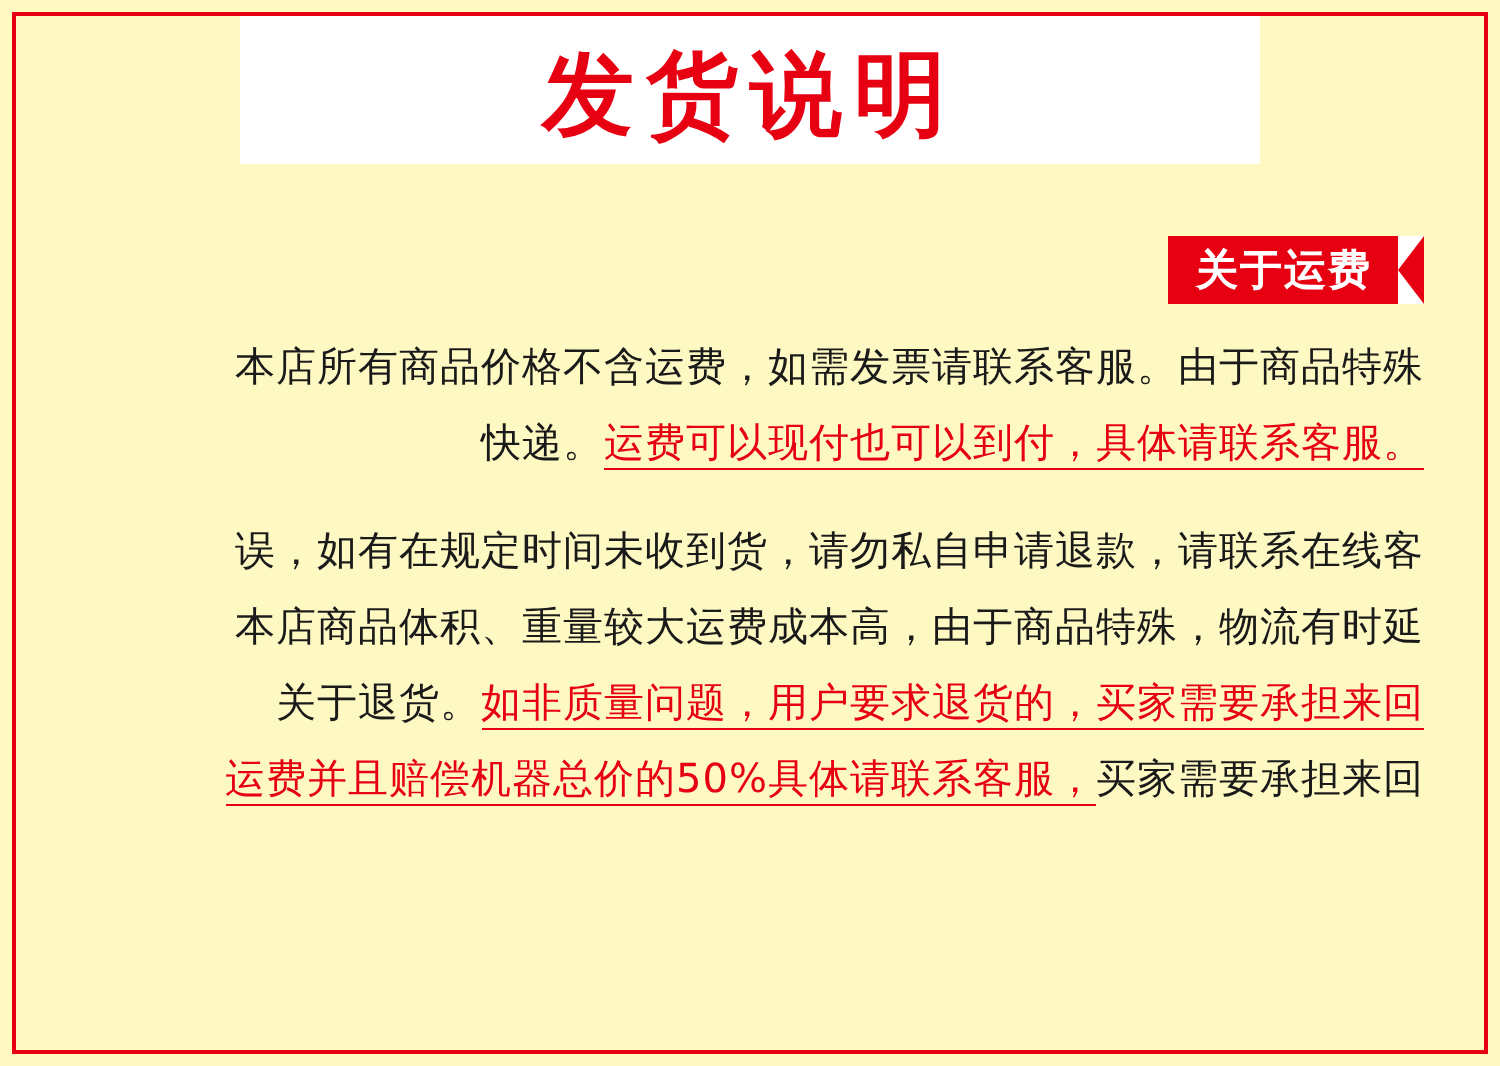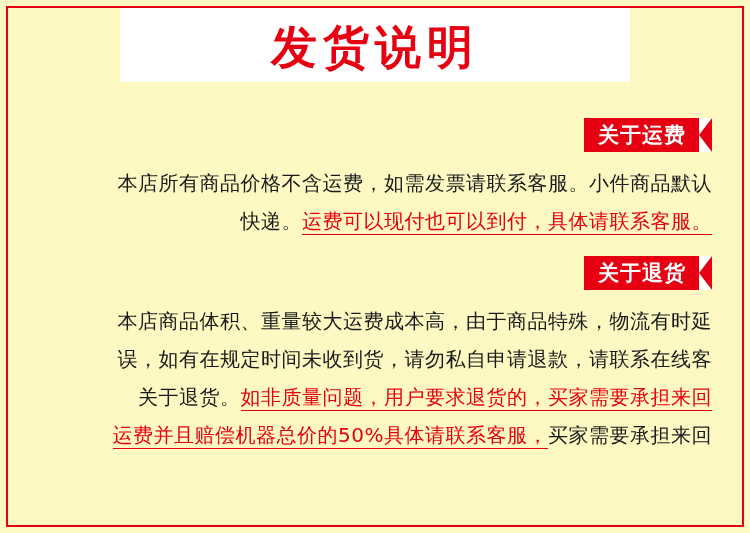--- a/index.html
+++ b/index.html
@@ -117,36 +117,35 @@
   <div class="frame"></div>
   <div class="title-mask"></div>
   <div class="title">发货说明</div>
 
   <div class="content">
 
     <div class="section section-1">
       <div class="ribbon">关于运费</div>
       <div class="para">
         <div>
-          <span class="plain">本店所有商品价格不含运费，如需发票请联系客服。小件商品默认</span>
+          <span class="plain">本店所有商品价格不含运费，如需发票请联系客服。由于商品特殊</span>
         </div>
         <div>
           <span class="plain">快递。</span><span class="hl">运费可以现付也可以到付，具体请联系客服。</span>
         </div>
       </div>
     </div>
 
     <div class="section section-2">
-      <div class="ribbon">关于退货</div>
       <div class="para">
         <div>
-          <span class="plain">本店商品体积、重量较大运费成本高，由于商品特殊，物流有时延</span>
+          <span class="plain">误，如有在规定时间未收到货，请勿私自申请退款，请联系在线客</span>
         </div>
         <div>
-          <span class="plain">误，如有在规定时间未收到货，请勿私自申请退款，请联系在线客</span>
+          <span class="plain">本店商品体积、重量较大运费成本高，由于商品特殊，物流有时延</span>
         </div>
         <div>
           <span class="plain">关于退货。</span><span class="hl">如非质量问题，用户要求退货的，买家需要承担来回</span>
         </div>
         <div>
           <span class="hl">运费并且赔偿机器总价的50%具体请联系客服，</span><span class="plain">买家需要承担来回</span>
         </div>
       </div>
     </div>
 

